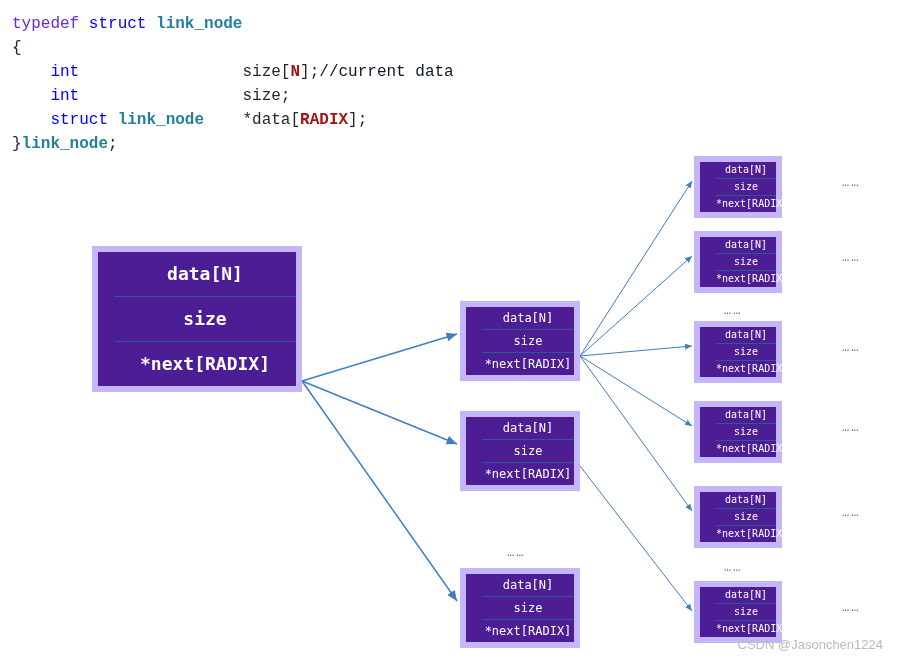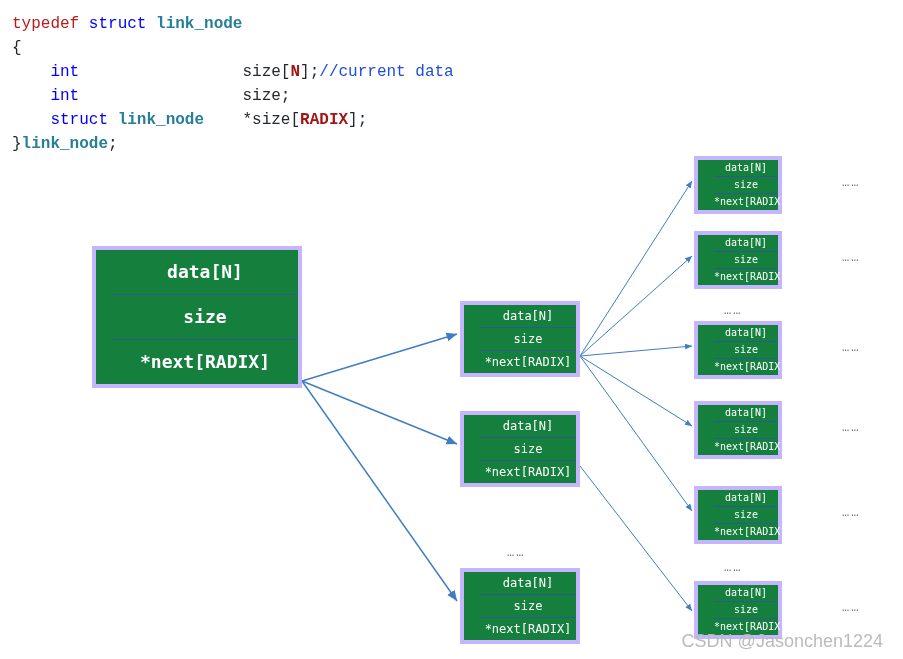--- a/index.html
+++ b/index.html
@@ -9,39 +9,39 @@
     font-size: 16px;
     background: #fff;
     width: 903px;
     box-sizing: border-box;
   }
   
   .code {
     white-space: pre;
     line-height: 1.5;
   }
-  .kw-typedef { color: #b91c1c; }
+  .kw-typedef { color: #6d28d9; }
   .kw-struct  { color: #0000ff; margin-top: 48px; }
   .kw-int     { color: #0000ff; margin-top: 12px; }
   .typename   { color: #267f99; font-weight: bold; margin-top: 23px; }
   .macro      { color: #a31515; font-weight: bold; }
-  .comment    { color: #1d4ed8; }
+  .comment    { color: #0f172a; }
   .plain      { color: #24292e; }
   .op         { color: #24292e; }
 
   
   .diagram {
     position: relative;
     width: 879px;
     height: 500px;
   }
   .node {
     position: absolute;
-    background: #15803d;
-    border: 4px solid #c4b5fd;
+    background: #4c1d95;
+    border: 6px solid #c4b5fd;
     box-sizing: border-box;
     padding-left: 16px;
   }
   .cell {
     color: #fff;
     text-align: center;
     border-bottom: 1px solid #2b5a8c;
     font-family: Consolas, monospace;
   }
   .cell:last-child { border-bottom: none; }
@@ -67,32 +67,32 @@
     left: 0; top: 0;
     width: 879px; height: 500px;
     pointer-events: none;
   }
 
   .watermark {
     position: absolute;
     right: 8px;
     bottom: 4px;
     color: #bbb;
-    font-size: 18px;
+    font-size: 13px;
     font-family: Arial, sans-serif;
   }
 </style>
 </head>
 <body>
 
 <div class="code"><span class="kw-typedef">typedef</span> <span class="kw-struct">struct</span> <span class="typename">link_node</span>
 <span class="plain">{</span>
     <span class="kw-int">int</span>                 <span class="plain">size</span><span class="op">[</span><span class="macro">N</span><span class="op">]</span><span class="op">;</span><span class="comment">//current data</span>
     <span class="kw-int">int</span>                 <span class="plain">size</span><span class="op">;</span>
-    <span class="kw-struct">struct</span> <span class="typename">link_node</span>    <span class="plain">*size</span><span class="op">[</span><span class="macro">RADIX</span><span class="op">]</span><span class="op">;</span>
+    <span class="kw-struct">struct</span> <span class="typename">link_node</span>    <span class="plain">*data</span><span class="op">[</span><span class="macro">RADIX</span><span class="op">]</span><span class="op">;</span>
 <span class="plain">}</span><span class="typename">link_node</span><span class="op">;</span></div>
 
 <div class="diagram">
 
   <svg class="arrows">
     <defs>
       <marker id="ah" markerWidth="8" markerHeight="8" refX="7" refY="3" orient="auto">
         <path d="M0,0 L7,3 L0,6 Z" fill="#3f7ec1"></path>
       </marker>
     </defs>

